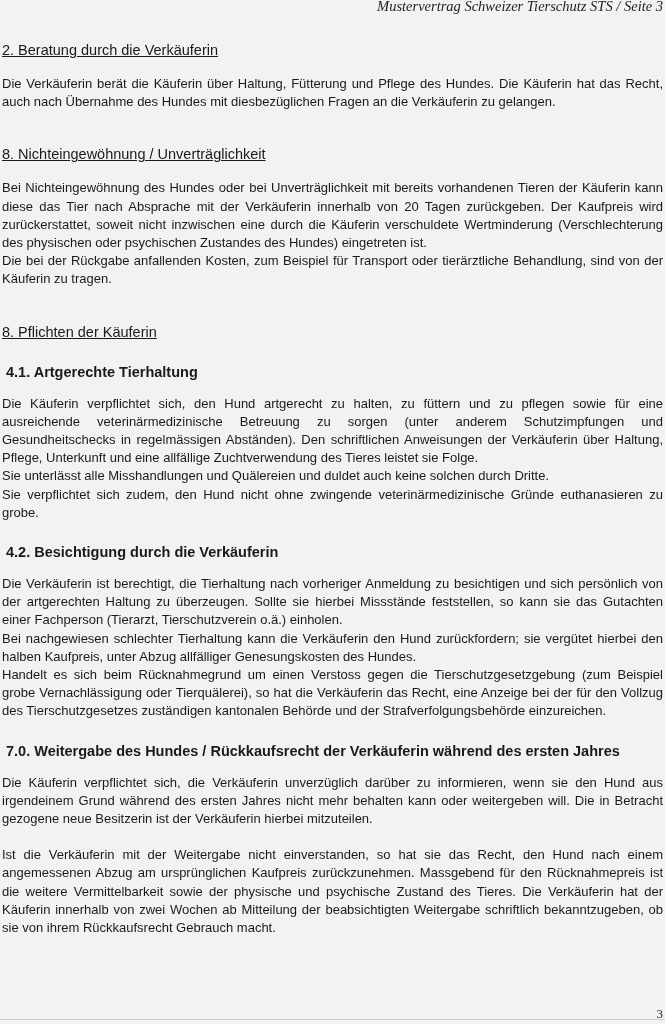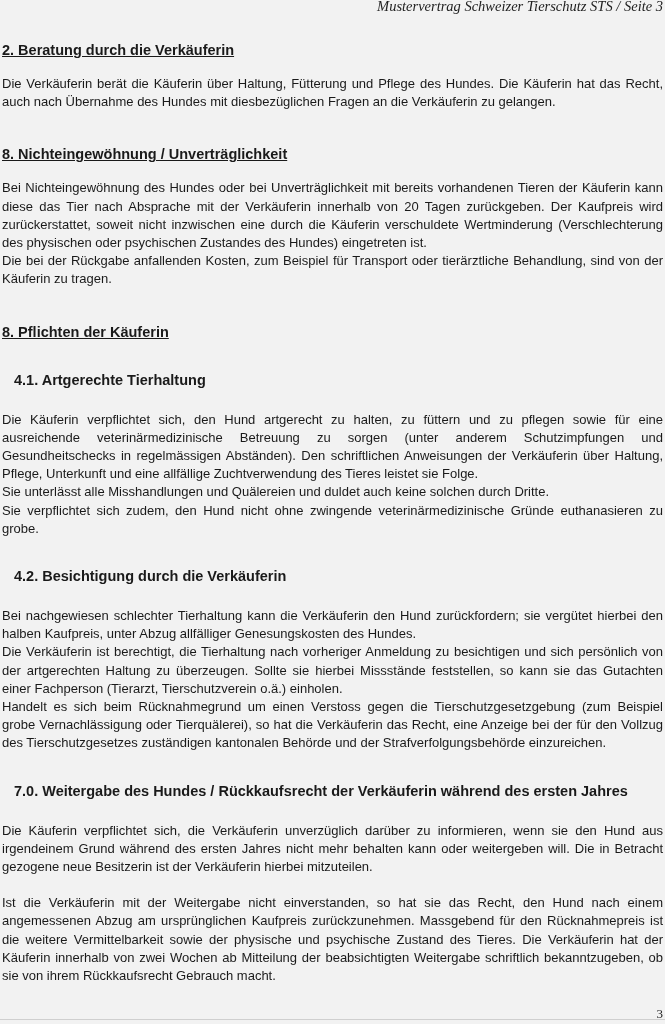--- a/index.html
+++ b/index.html
@@ -11,25 +11,25 @@
     position:relative;
   }
   .header {
     position:absolute; top:-2px; right:2px;
     font-family:"Liberation Serif", serif;
     font-style:italic; font-size:14.5px; color:#222;
     white-space:nowrap;
   }
   .content { position:absolute; left:2px; top:41px; width:661px; }
   .h-sec {
-    font-weight:bold; font-size:14.5px; text-decoration:underline;
+    font-weight:normal; font-size:14.5px; text-decoration:underline;
     margin:0; line-height:18px;
   }
   .h-sub {
-    font-weight:bold; font-size:14.5px; margin:12px; line-height:18px;
+    font-weight:bold; font-size:14.5px; margin:4px; line-height:18px;
   }
   p {
     margin:0; font-size:13px; line-height:18.2px;
     text-align:justify;
   }
   .footer-rule {
     position:absolute; left:0; right:0; top:1019px; height:1px; background:#cfcfcf;
   }
   .page-num {
     position:absolute; right:2px; top:1006px;
@@ -58,22 +58,22 @@
   <div style="height:18px"></div>
   <h3 class="h-sub">4.1. Artgerechte Tierhaltung</h3>
   <div style="height:10px"></div>
   <p>Die Käuferin verpflichtet sich, den Hund artgerecht zu halten, zu füttern und zu pflegen sowie für eine ausreichende veterinärmedizinische Betreuung zu sorgen (unter anderem Schutzimpfungen und Gesundheitschecks in regelmässigen Abständen). Den schriftlichen Anweisungen der Verkäuferin über Haltung, Pflege, Unterkunft und eine allfällige Zuchtverwendung des Tieres leistet sie Folge.</p>
   <p>Sie unterlässt alle Misshandlungen und Quälereien und duldet auch keine solchen durch Dritte.</p>
   <p>Sie verpflichtet sich zudem, den Hund nicht ohne zwingende veterinärmedizinische Gründe euthanasieren zu grobe.</p>
 
   <div style="height:17px"></div>
   <h3 class="h-sub">4.2. Besichtigung durch die Verkäuferin</h3>
   <div style="height:10px"></div>
+  <p>Die Verkäuferin ist berechtigt, die Tierhaltung nach vorheriger Anmeldung zu besichtigen und sich persönlich von der artgerechten Haltung zu überzeugen. Sollte sie hierbei Missstände feststellen, so kann sie das Gutachten einer Fachperson (Tierarzt, Tierschutzverein o.ä.) einholen.</p>
   <p>Bei nachgewiesen schlechter Tierhaltung kann die Verkäuferin den Hund zurückfordern; sie vergütet hierbei den halben Kaufpreis, unter Abzug allfälliger Genesungskosten des Hundes.</p>
-  <p>Die Verkäuferin ist berechtigt, die Tierhaltung nach vorheriger Anmeldung zu besichtigen und sich persönlich von der artgerechten Haltung zu überzeugen. Sollte sie hierbei Missstände feststellen, so kann sie das Gutachten einer Fachperson (Tierarzt, Tierschutzverein o.ä.) einholen.</p>
   <p>Handelt es sich beim Rücknahmegrund um einen Verstoss gegen die Tierschutzgesetzgebung (zum Beispiel grobe Vernachlässigung oder Tierquälerei), so hat die Verkäuferin das Recht, eine Anzeige bei der für den Vollzug des Tierschutzgesetzes zuständigen kantonalen Behörde und der Strafverfolgungsbehörde einzureichen.</p>
 
   <div style="height:17px"></div>
   <h3 class="h-sub">7.0. Weitergabe des Hundes / Rückkaufsrecht der Verkäuferin während des ersten Jahres</h3>
   <div style="height:10px"></div>
   <p>Die Käuferin verpflichtet sich, die Verkäuferin unverzüglich darüber zu informieren, wenn sie den Hund aus irgendeinem Grund während des ersten Jahres nicht mehr behalten kann oder weitergeben will. Die in Betracht gezogene neue Besitzerin ist der Verkäuferin hierbei mitzuteilen.</p>
   <div style="height:18px"></div>
   <p>Ist die Verkäuferin mit der Weitergabe nicht einverstanden, so hat sie das Recht, den Hund nach einem angemessenen Abzug am ursprünglichen Kaufpreis zurückzunehmen. Massgebend für den Rücknahmepreis ist die weitere Vermittelbarkeit sowie der physische und psychische Zustand des Tieres. Die Verkäuferin hat der Käuferin innerhalb von zwei Wochen ab Mitteilung der beabsichtigten Weitergabe schriftlich bekanntzugeben, ob sie von ihrem Rückkaufsrecht Gebrauch macht.</p>
 </div>
 

